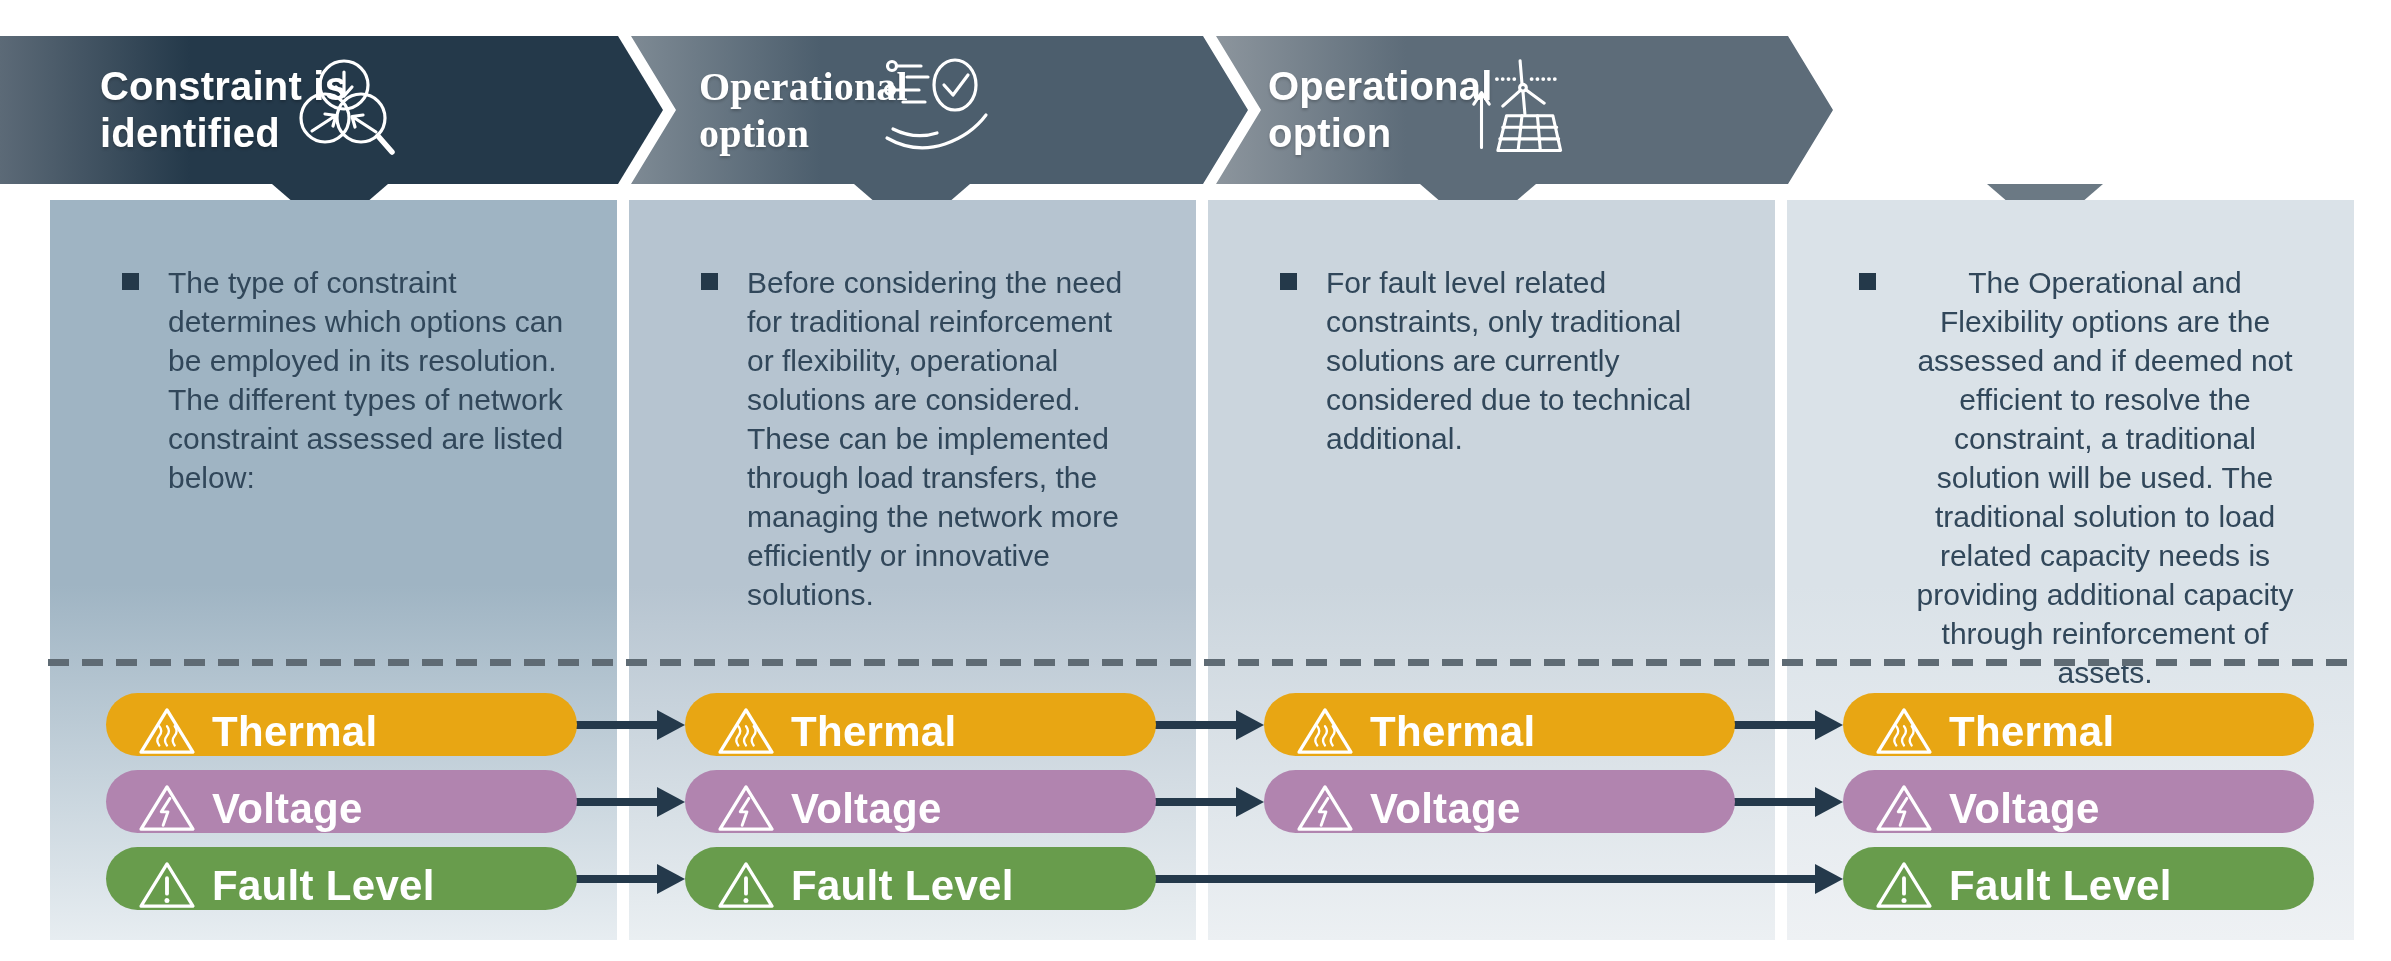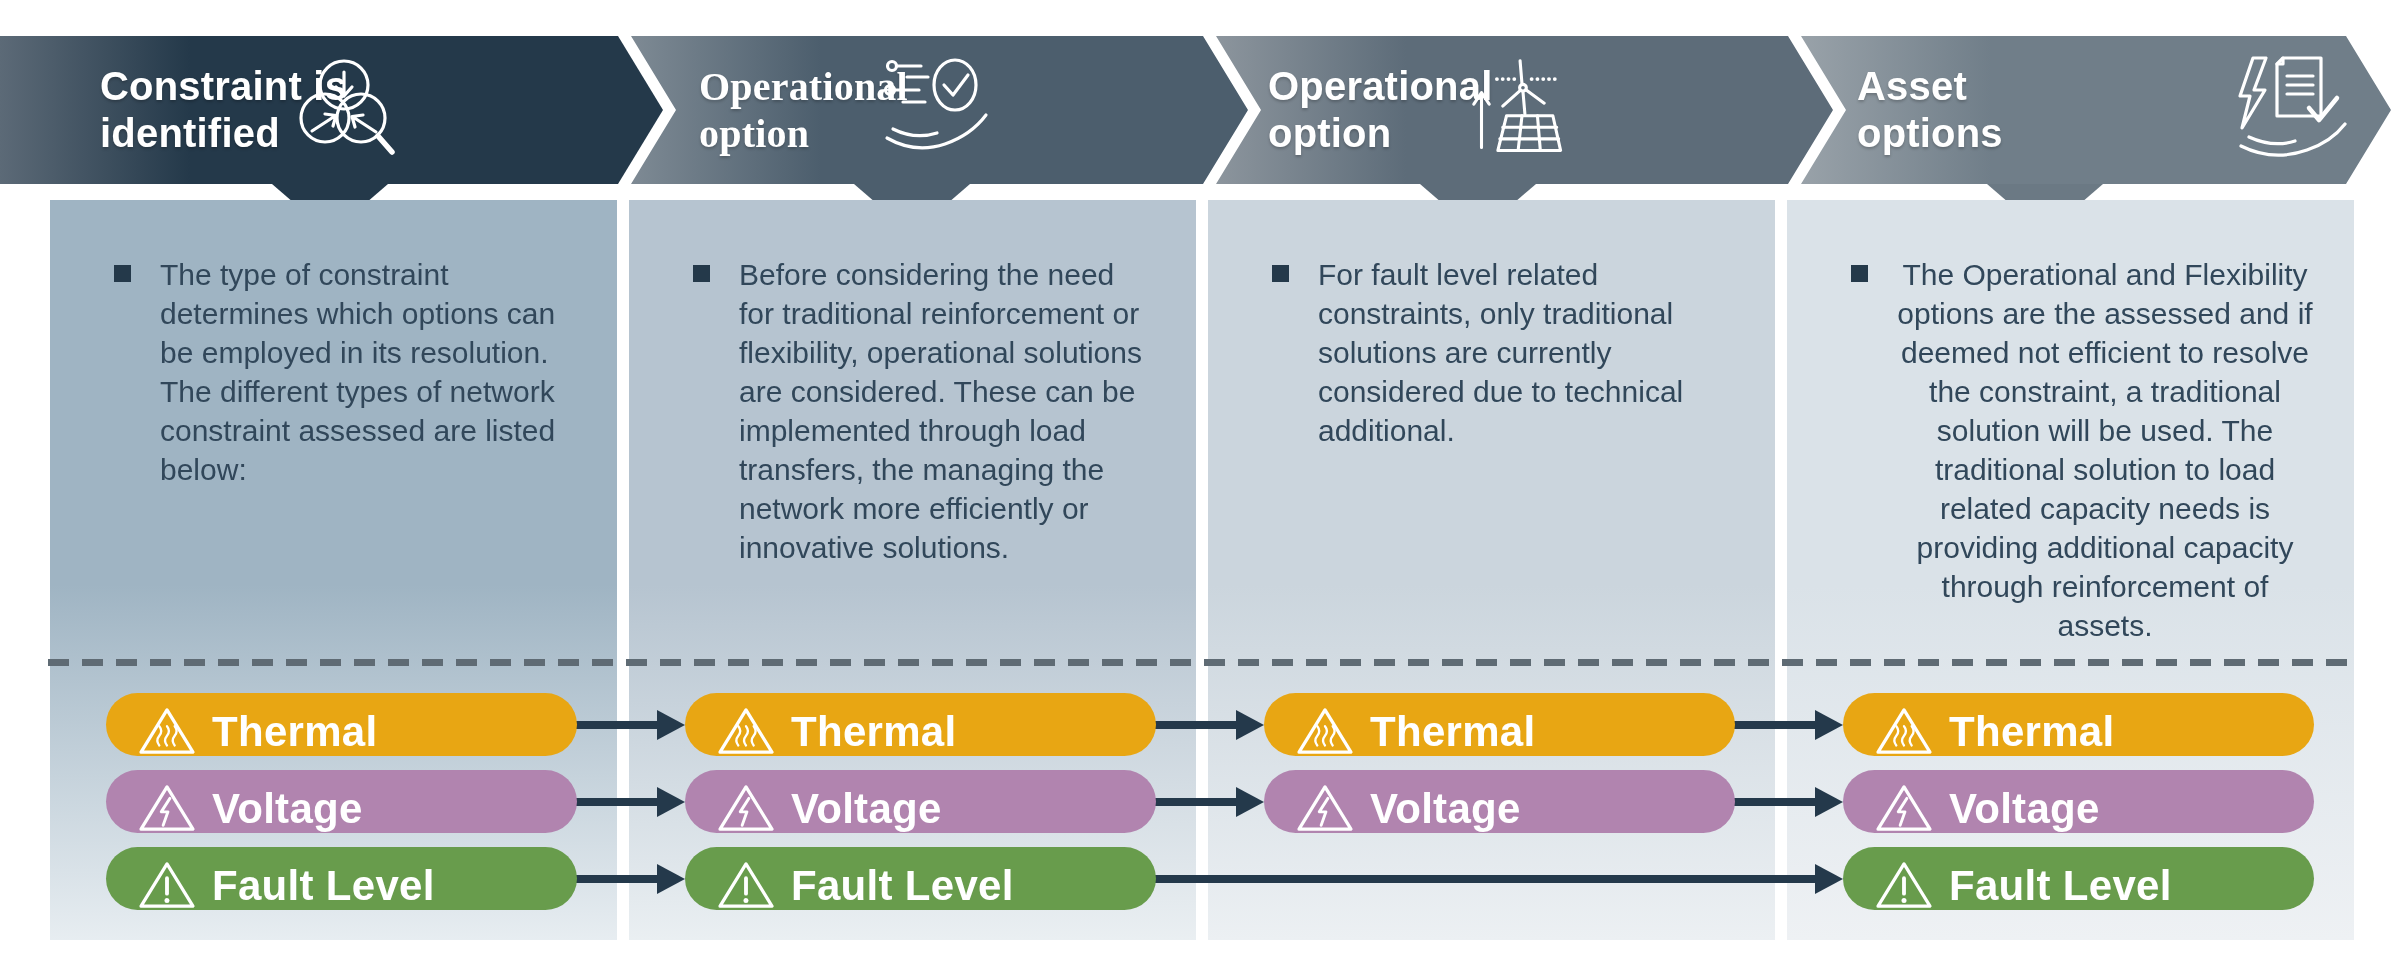--- a/index.html
+++ b/index.html
@@ -25,21 +25,21 @@
   .iconart{fill:none;stroke:#ffffff;stroke-width:3.2;stroke-linecap:round;stroke-linejoin:round;}
 
   
   .tail{position:absolute;top:184px;width:116px;height:50px;clip-path:polygon(0 0,100% 0,50% 100%);}
   #t0{left:272px;} #t1{left:854px;} #t2{left:1420px;} #t3{left:1987px;}
 
   
   .panel{position:absolute;top:200px;height:740px;width:567px;}
   #p0{left:50px;} #p1{left:629px;} #p2{left:1208px;} #p3{left:1787px;}
   .panel-body{position:absolute;left:64px;top:55px;width:462px;}
-  .bullets{list-style:none;margin:0;padding:0;}
+  .bullets{list-style:none;margin:8px;padding:0;}
   .bullets li{position:relative;padding-left:46px;font-size:30px;line-height:39px;margin-bottom:16px;}
   .bullets li::before{content:"";position:absolute;left:0;top:10px;width:17px;height:17px;}
 
   
   #dash{position:absolute;left:48px;top:659px;width:2308px;height:7px;}
 
   
   .pill{position:absolute;height:63px;width:471px;border-radius:32px;display:flex;align-items:flex-end;}
   .pill .pill-icon{margin-left:32px;flex:0 0 auto;display:flex;}
   .pill .pill-label{margin-left:16px;color:#fff;font-size:42px;font-weight:700;letter-spacing:.3px;white-space:nowrap;}
@@ -122,39 +122,20 @@
           <path d="M54,38 L36,54"></path>
           <path d="M60,37 L79,51"></path>
           <path d="M57,39 L59,62"></path>
           <path d="M40,64 H88 L96,100 H31 Z"></path>
           <path d="M56,64 L52,100 M72,64 L75,100 M36,76 H92 M33,88 H94"></path>
         </g>
       </svg>
     </div>
   </div>
 
-  <div class="hdr" id="h3" style="background: linear-gradient(90deg, rgb(153, 162, 169) 0px, rgb(112, 126, 137) 190px);">
-    <div class="hdr-text">
-      <div>Asset</div>
-      <div>options</div>
-    </div>
-    <div class="hdr-icon">
-      <svg width="122" height="112" viewBox="0 0 122 112">
-        <g class="iconart">
-          <path d="M24,6 L11,44 H21 L13,76 L36,38 H25 L37,6 Z"></path>
-          <path d="M54,6 H92 V64 H48 V12 Z"></path>
-          <path d="M54,6 V12 H48"></path>
-          <path d="M58,24 H84 M58,33 H84 M58,42 H84"></path>
-          <path d="M80,56 L90,68 L108,46" stroke-width="4.5"></path>
-          <path d="M12,94 Q44,110 78,98 Q102,90 116,72"></path>
-          <path d="M20,85 Q44,96 66,89"></path>
-        </g>
-      </svg>
-    </div>
-  </div>
 
   <div class="tail" id="t0" style="background: rgb(36, 57, 74);"></div>
   <div class="tail" id="t1" style="background: rgb(76, 94, 109);"></div>
   <div class="tail" id="t2" style="background: rgb(93, 108, 121);"></div>
   <div class="tail" id="t3" style="background: rgb(107, 121, 132);"></div>
 
   <div class="panel" id="p0" style="background: linear-gradient(rgb(159, 180, 195) 0%, rgb(159, 180, 195) 52%, rgb(231, 237, 241) 100%);">
     <div class="panel-body" style="color: rgb(49, 71, 90);">
       <ul class="bullets">
         <li style="--b: #24394A;"><span>The type of constraint determines which options can be employed in its resolution. The different types of network constraint assessed are listed below:</span></li>

